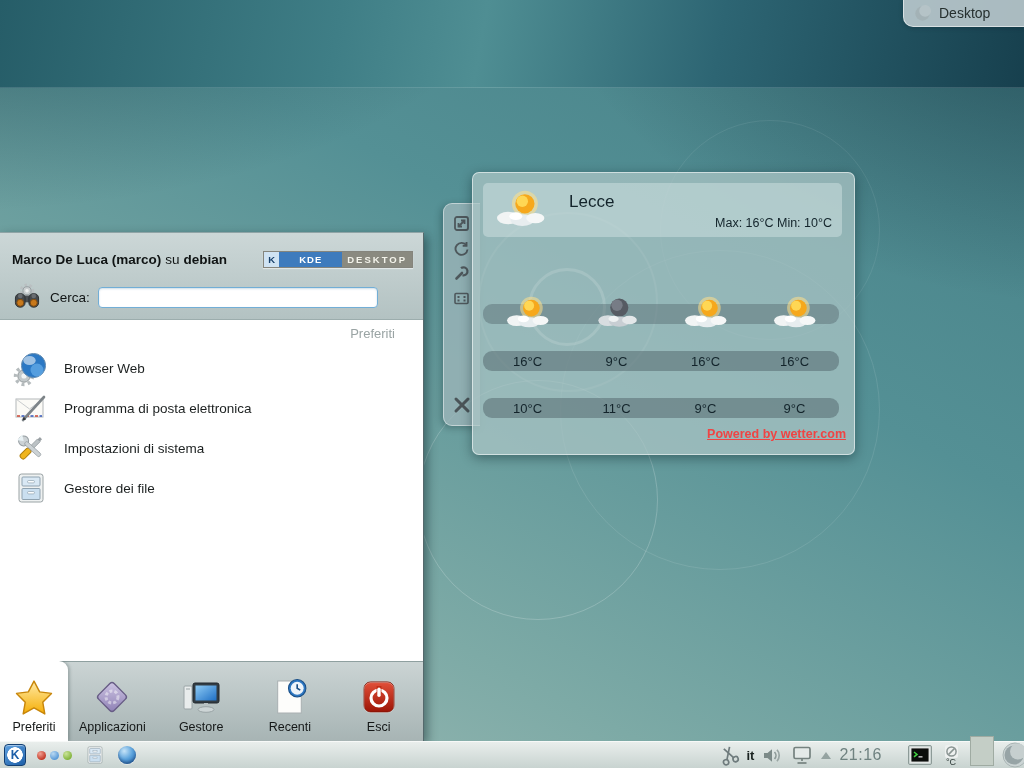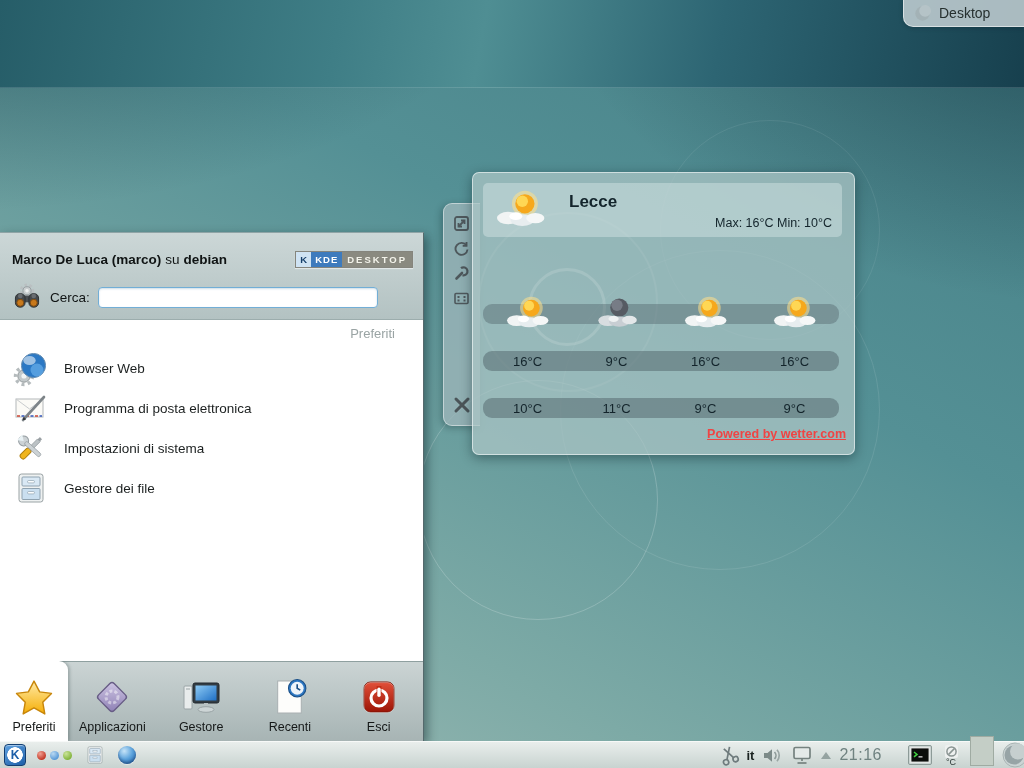--- a/index.html
+++ b/index.html
@@ -56,21 +56,21 @@
     position:absolute; left:472px; top:172px; width:383px; height:283px;
     background:rgba(171,197,197,.74);
     border:1px solid rgba(255,255,255,.55); border-radius:7px;
     box-shadow:0 3px 12px rgba(0,22,28,.40);
     color:#13242b;
   }
   .w-head {
     position:absolute; left:10px; top:10px; right:12px; height:54px;
     background:rgba(214,231,231,.45); border-radius:5px;
   }
-  .w-head .w-city { position:absolute; left:86px; top:9px; font-size:17px; font-weight:bold; }
+  .w-head .w-city { position:absolute; left:86px; top:9px; font-size:17px; font-weight:normal; }
   .w-head .w-sum  { position:absolute; right:10px; bottom:7px; font-size:12.5px; }
   .w-head .wicon-hd { position:absolute; left:12px; top:6px; width:52px; height:40px; }
 
   .wrow {
     position:absolute; left:10px; right:15px; height:20px;
     background:rgba(78,96,102,.48); border-radius:9px;
     display:grid; grid-template-columns:repeat(4,1fr);
     align-items:center; text-align:center; font-size:13px;
   }
   .wrow.hdr   { top:85px;  font-weight:bold; font-size:13.5px; }
@@ -98,21 +98,21 @@
   }
   .ko-titlerow { display:flex; align-items:center; font-size:13.5px; color:#101414; }
   .ko-titlerow b { font-weight:bold; }
   .ko-titlerow .sep { margin:12px 4px; font-weight:normal; }
   .badge {
     margin-left:auto; display:flex; align-items:stretch; height:17px;
     border:1px solid #85857d; font-size:9.5px; line-height:15px;
     box-shadow:0 1px 1px rgba(255,255,255,.5);
   }
   .badge .bk   { width:15px; background:#cfe3f3; color:#17406b; font-weight:bold; text-align:center; }
-  .badge .bkde { background:#3e7bbd; color:#fff; font-weight:bold; padding:0 4px; letter-spacing:1px; }
+  .badge .bkde { background:#3e7bbd; color:#fff; font-weight:bold; padding:0 20px; letter-spacing:1px; }
   .badge .bdsk { background:#8a8a80; color:#f3f3ea; padding:0 5px; letter-spacing:2px; font-weight:bold; }
   .ko-searchrow { display:flex; align-items:center; margin-top:5px; gap:8px; }
   .ko-searchrow .slabel { font-size:13.5px; color:#101414; }
   .ko-search {
     flex:1; height:21px; max-width:280px;
     border:1px solid #72aed6; border-radius:4px; background:#fff;
     box-shadow:inset 0 1px 2px rgba(60,120,160,.25);
     font-size:13px; padding:0 6px; outline:none; font-family:inherit;
   }
   .ko-list { flex:1; background:#fff; padding-top:6px; position:relative; overflow:hidden; }

